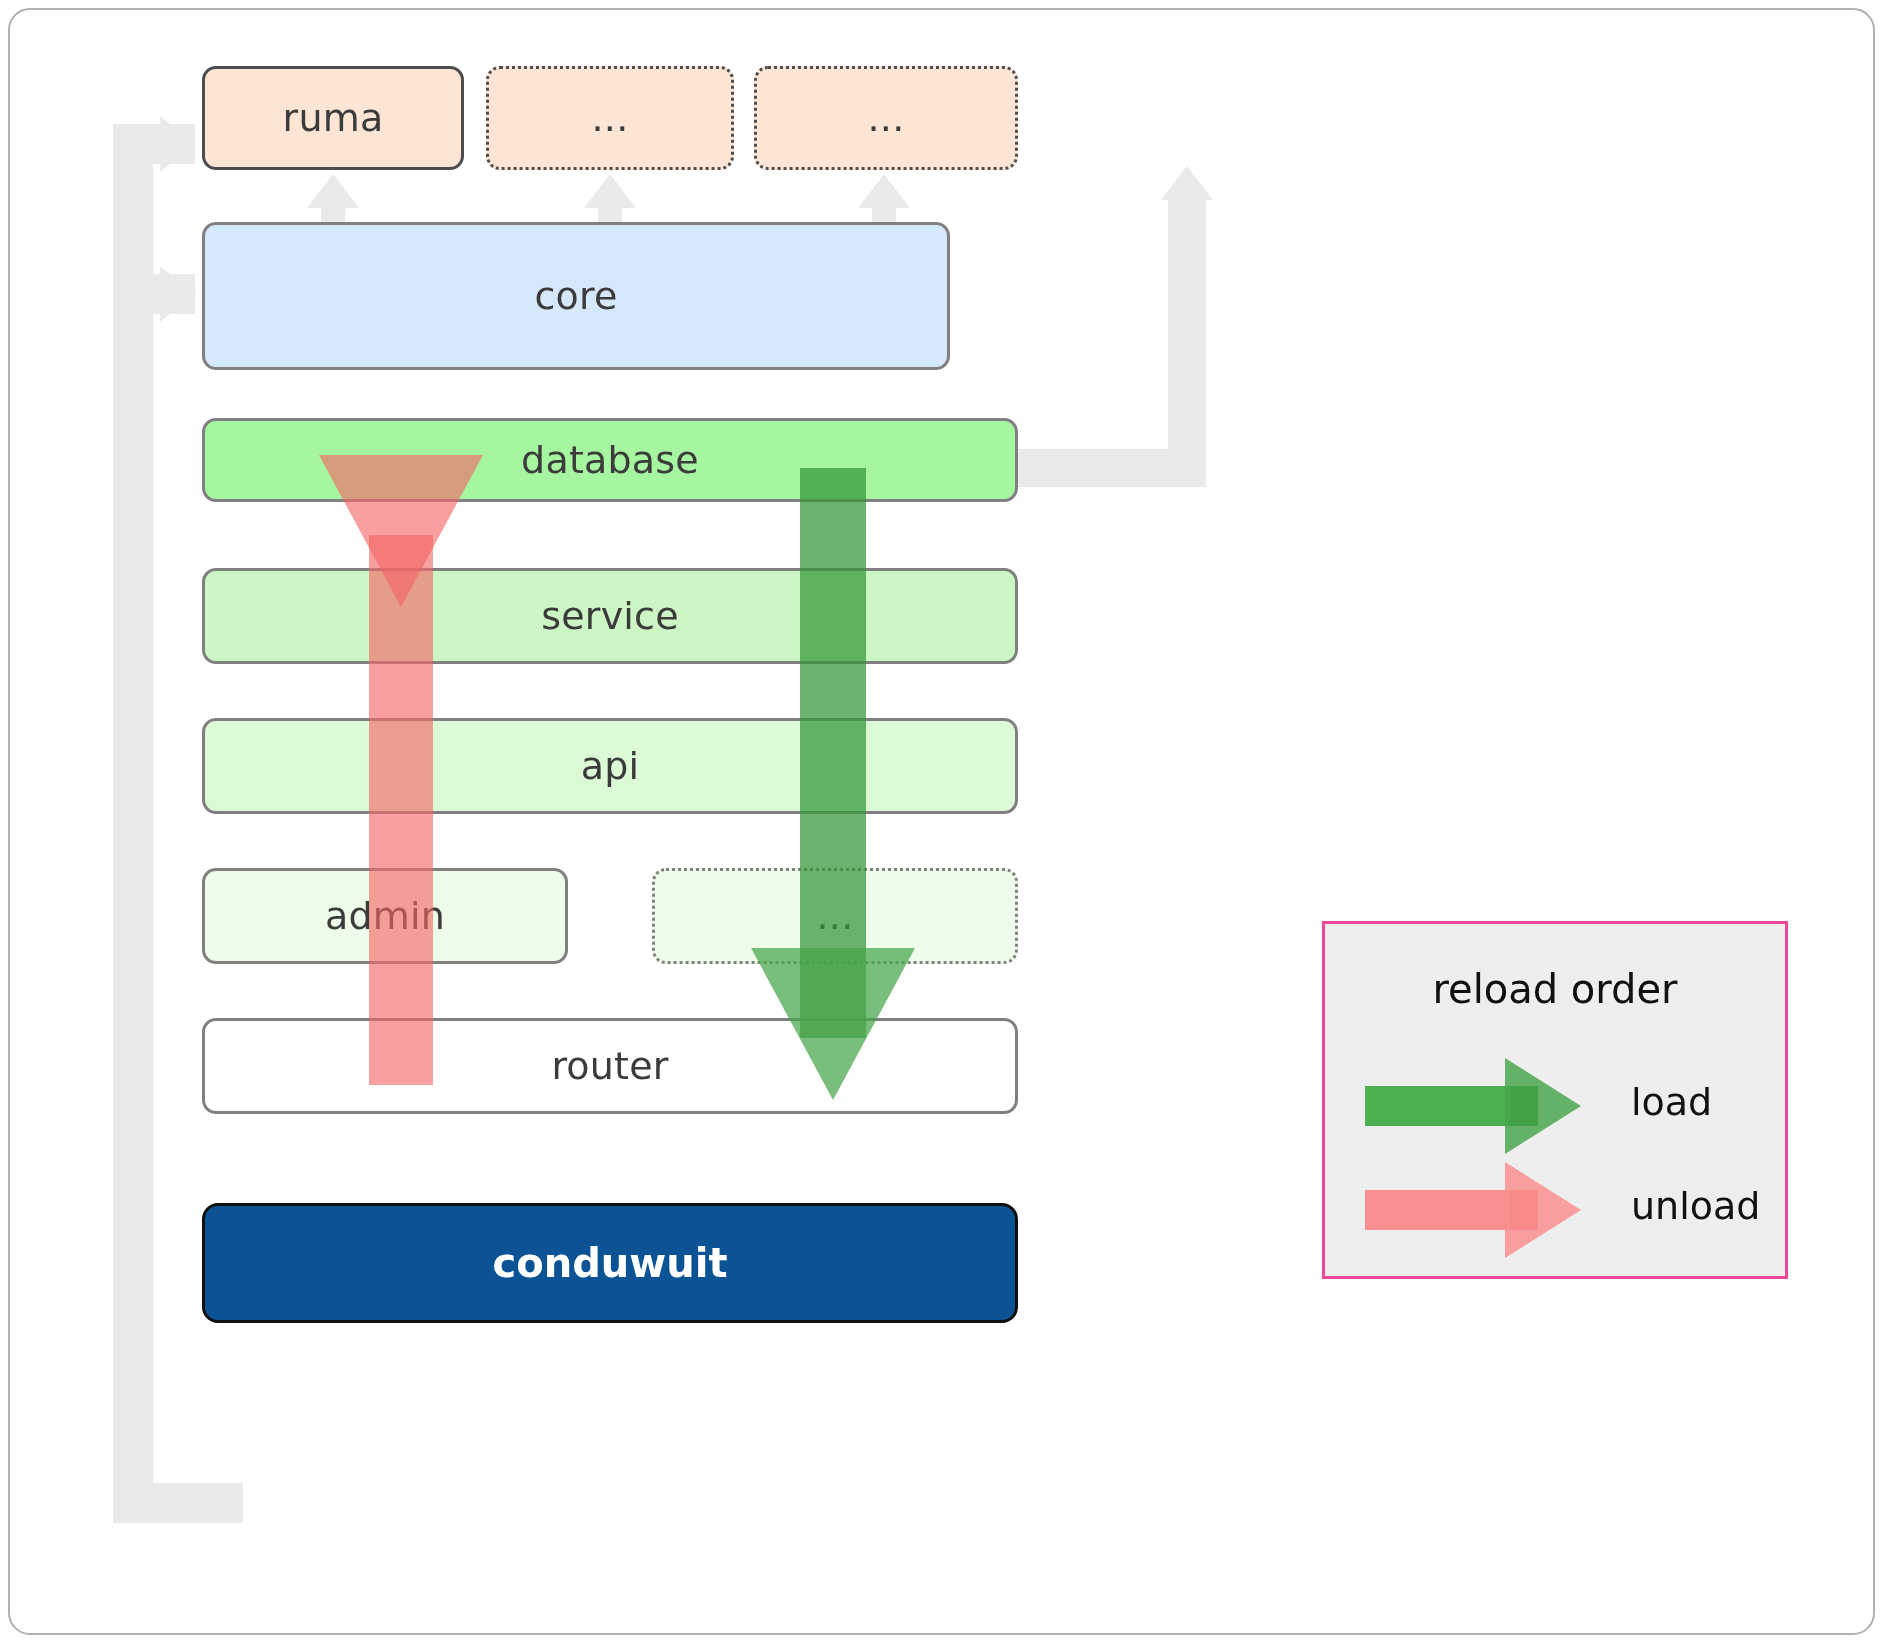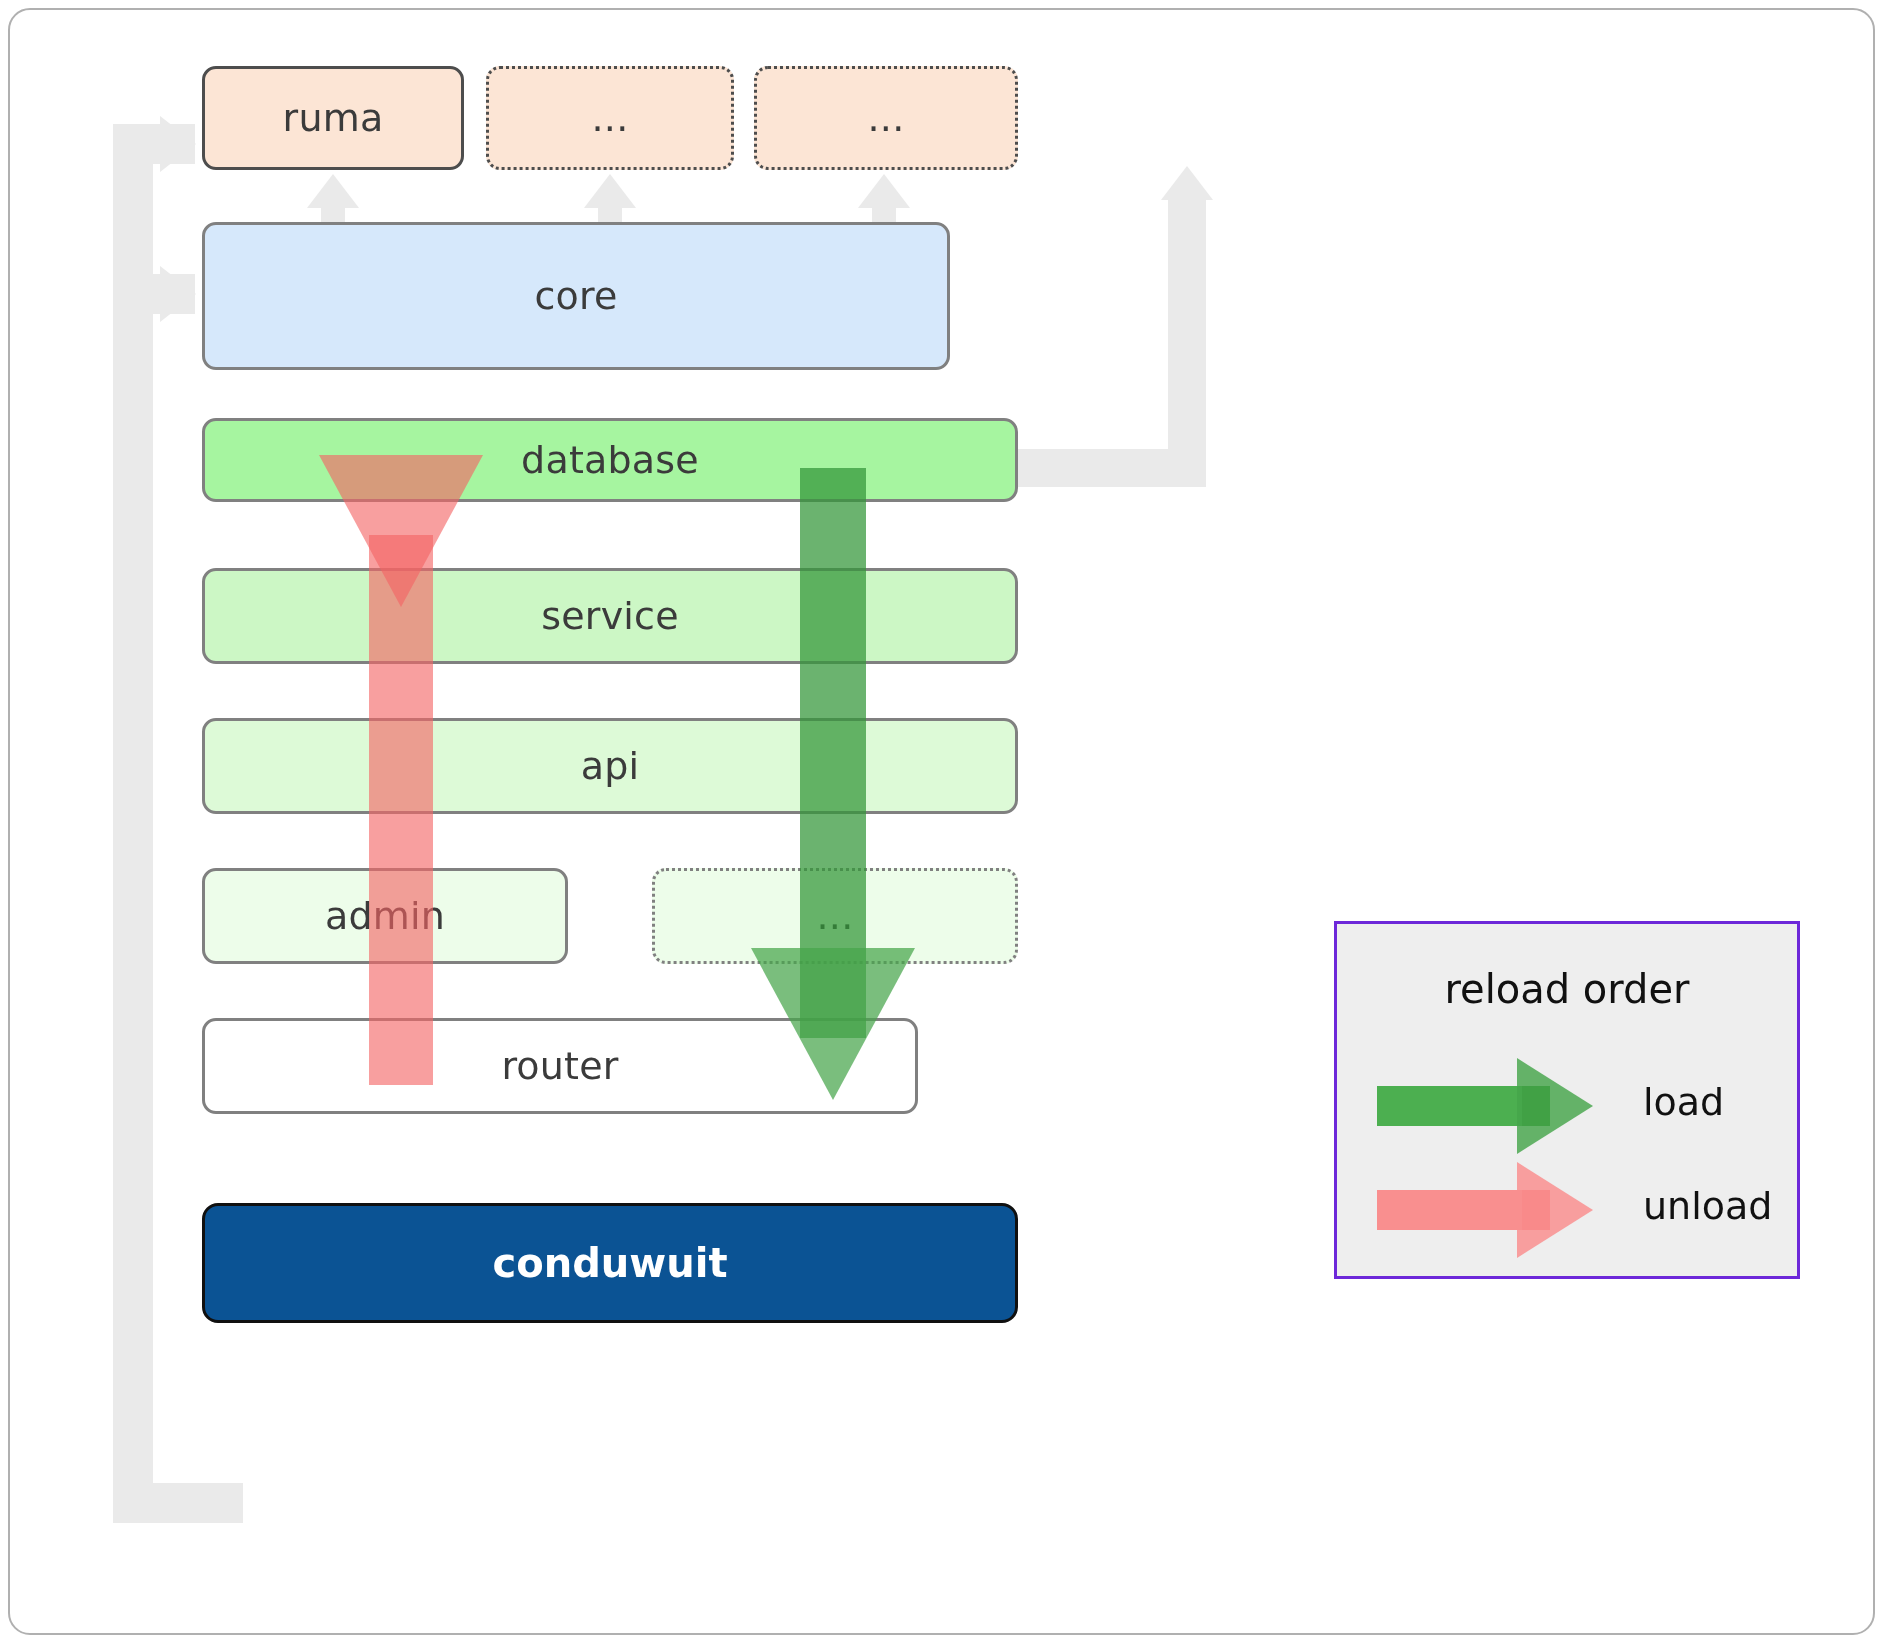--- a/index.html
+++ b/index.html
@@ -114,24 +114,23 @@
     border-right: 82px solid transparent;
     border-top: 152px solid rgba(70,165,75,0.72);
   }
 
   
   #legend {
     position: absolute;
     left: 1322px; top: 921px;
     width: 466px; height: 358px;
     background: #eeeeee;
-    border: 3px solid #6d28d9;
+    border: 3px solid #ec4899;
     box-sizing: border-box;
     z-index: 5;
-    margin-left: 12px;
   }
   #legend .legend-title {
     position: absolute;
     left: 0; top: 42px; width: 100%;
     text-align: center;
     font-size: 40px;
     color: #111111;
   }
   .lg-row { position: absolute; left: 0; width: 100%; height: 96px; }
   .lg-shaft { position: absolute; height: 40px; }
@@ -202,21 +201,21 @@
   </div>
 
   <div class="box layer c-admin" style="left:202px; top:868px; width:366px; height:96px;">
     <span class="lbl">admin</span>
   </div>
 
   <div class="box layer dotted c-dots" style="left:652px; top:868px; width:366px; height:96px;">
     <span class="lbl">...</span>
   </div>
 
-  <div class="box layer c-router" style="left:202px; top:1018px; width:716px; height:96px;">
+  <div class="box layer c-router" style="left:202px; top:1018px; width:816px; height:96px;">
     <span class="lbl">router</span>
   </div>
 
   <div class="root" style="left:202px; top:1203px; width:816px; height:120px;">
     <span class="lbl">conduwuit</span>
   </div>
 
   <div class="unload-shaft" style="left:369px; top:535px; width:64px; height:550px;"></div>
   <div class="unload-head" style="left:319px; top:455px; transform: rotate(180deg);"></div>
 

